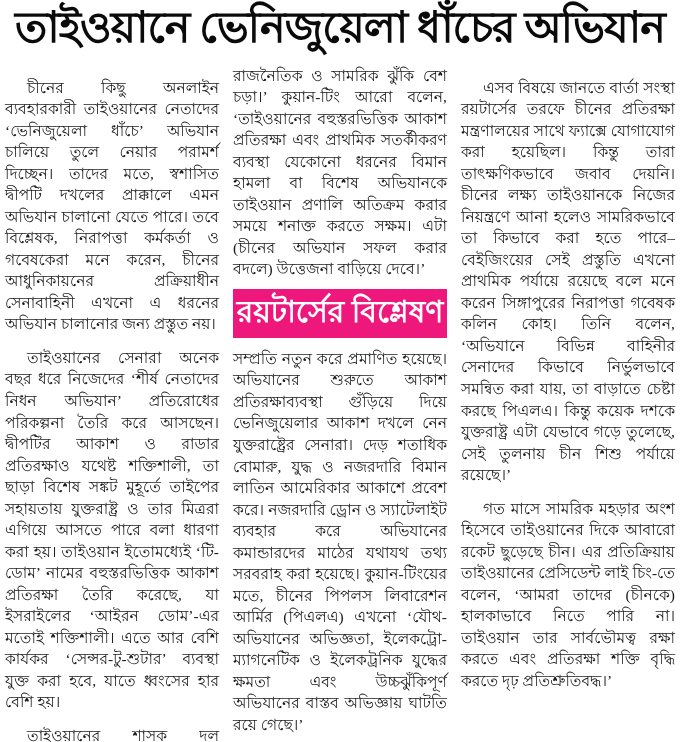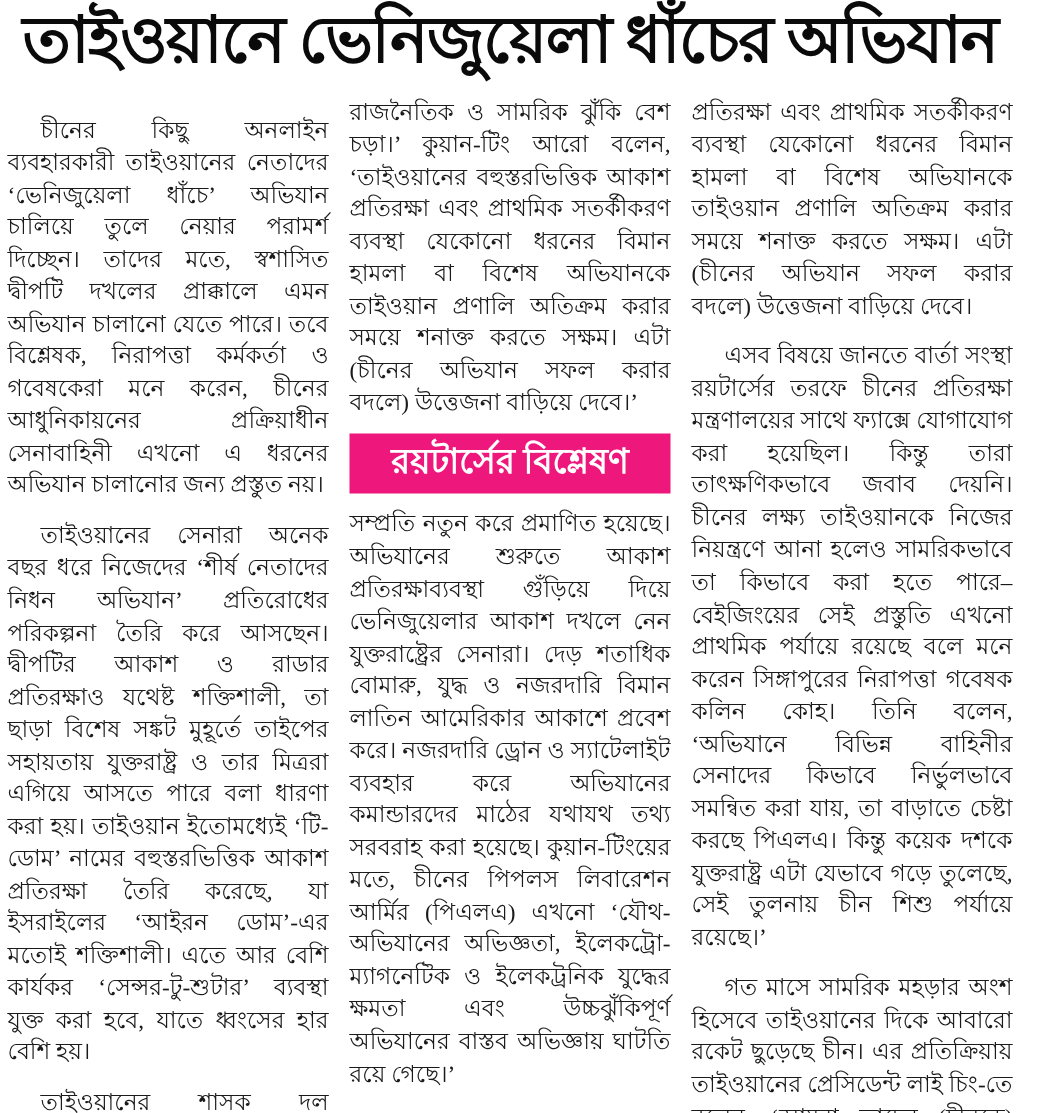--- a/index.html
+++ b/index.html
@@ -35,21 +35,21 @@
     line-height: 1.39;
     text-align: justify;
     color: #1a1a1a;
   }
   .col p { margin: 0; }
   .col p.indent { text-indent: 22px; margin-top: 12px; }
   .analysis-box {
     background: #ee177c;
     color: #ffffff;
     font-weight: 700;
-    font-size: 23px;
+    font-size: 30px;
     line-height: 1.2;
     text-align: center;
     padding: 5px 2px 8px 2px;
     margin: 9px 0 10px 0;
   }
 </style>
 </head>
 <body>
 
 <div class="page">
@@ -67,19 +67,18 @@
     </div>
 
     <div class="col">
       <p>রাজনৈতিক ও সামরিক ঝুঁকি বেশ চড়া।’ কুয়ান-টিং আরো বলেন, ‘তাইওয়ানের বহুস্তরভিত্তিক আকাশ প্রতিরক্ষা এবং প্রাথমিক সতর্কীকরণ ব্যবস্থা যেকোনো ধরনের বিমান হামলা বা বিশেষ অভিযানকে তাইওয়ান প্রণালি অতিক্রম করার সময়ে শনাক্ত করতে সক্ষম। এটা (চীনের অভিযান সফল করার বদলে) উত্তেজনা বাড়িয়ে দেবে।’</p>
       <div class="analysis-box">রয়টার্সের বিশ্লেষণ</div>
       <p>সম্প্রতি নতুন করে প্রমাণিত হয়েছে। অভিযানের শুরুতে আকাশ প্রতিরক্ষাব্যবস্থা গুঁড়িয়ে দিয়ে ভেনিজুয়েলার আকাশ দখলে নেন যুক্তরাষ্ট্রের সেনারা। দেড় শতাধিক বোমারু, যুদ্ধ ও নজরদারি বিমান লাতিন আমেরিকার আকাশে প্রবেশ করে। নজরদারি ড্রোন ও স্যাটেলাইট ব্যবহার করে অভিযানের কমান্ডারদের মাঠের যথাযথ তথ্য সরবরাহ করা হয়েছে। কুয়ান-টিংয়ের মতে, চীনের পিপলস লিবারেশন আর্মির (পিএলএ) এখনো ‘যৌথ-অভিযানের অভিজ্ঞতা, ইলেকট্রো-ম্যাগনেটিক ও ইলেকট্রনিক যুদ্ধের ক্ষমতা এবং উচ্চঝুঁকিপূর্ণ অভিযানের বাস্তব অভিজ্ঞায় ঘাটতি রয়ে গেছে।’</p>
 
     </div>
 
     <div class="col">
-      <p>প্রতিরক্ষা এবং প্রাথমিক সতর্কীকরণ ব্যবস্থা যেকোনো ধরনের বিমান হামলা বা বিশেষ অভিযানকে তাইওয়ান প্রণালি অতিক্রম করার সময়ে শনাক্ত করতে সক্ষম। এটা (চীনের অভিযান সফল করার বদলে) উত্তেজনা বাড়িয়ে দেবে।</p>
       <p class="indent">এসব বিষয়ে জানতে বার্তা সংস্থা রয়টার্সের তরফে চীনের প্রতিরক্ষা মন্ত্রণালয়ের সাথে ফ্যাক্সে যোগাযোগ করা হয়েছিল। কিন্তু তারা তাৎক্ষণিকভাবে জবাব দেয়নি। চীনের লক্ষ্য তাইওয়ানকে নিজের নিয়ন্ত্রণে আনা হলেও সামরিকভাবে তা কিভাবে করা হতে পারে– বেইজিংয়ের সেই প্রস্তুতি এখনো প্রাথমিক পর্যায়ে রয়েছে বলে মনে করেন সিঙ্গাপুরের নিরাপত্তা গবেষক কলিন কোহ। তিনি বলেন, ‘অভিযানে বিভিন্ন বাহিনীর সেনাদের কিভাবে নির্ভুলভাবে সমন্বিত করা যায়, তা বাড়াতে চেষ্টা করছে পিএলএ। কিন্তু কয়েক দশকে যুক্তরাষ্ট্র এটা যেভাবে গড়ে তুলেছে, সেই তুলনায় চীন শিশু পর্যায়ে রয়েছে।’</p>
       <p class="indent">গত মাসে সামরিক মহড়ার অংশ হিসেবে তাইওয়ানের দিকে আবারো রকেট ছুড়েছে চীন। এর প্রতিক্রিয়ায় তাইওয়ানের প্রেসিডেন্ট লাই চিং-তে বলেন, ‘আমরা তাদের (চীনকে) হালকাভাবে নিতে পারি না। তাইওয়ান তার সার্বভৌমত্ব রক্ষা করতে এবং প্রতিরক্ষা শক্তি বৃদ্ধি করতে দৃঢ় প্রতিশ্রুতিবদ্ধ।’</p>
     </div>
 
   </div>
 </div>
 
 </body></html>

